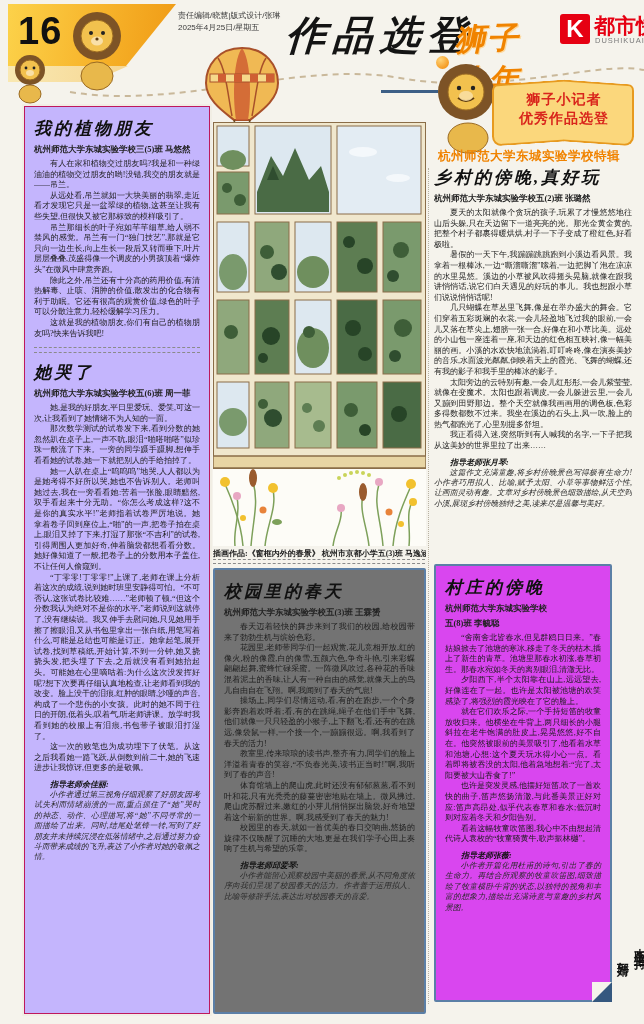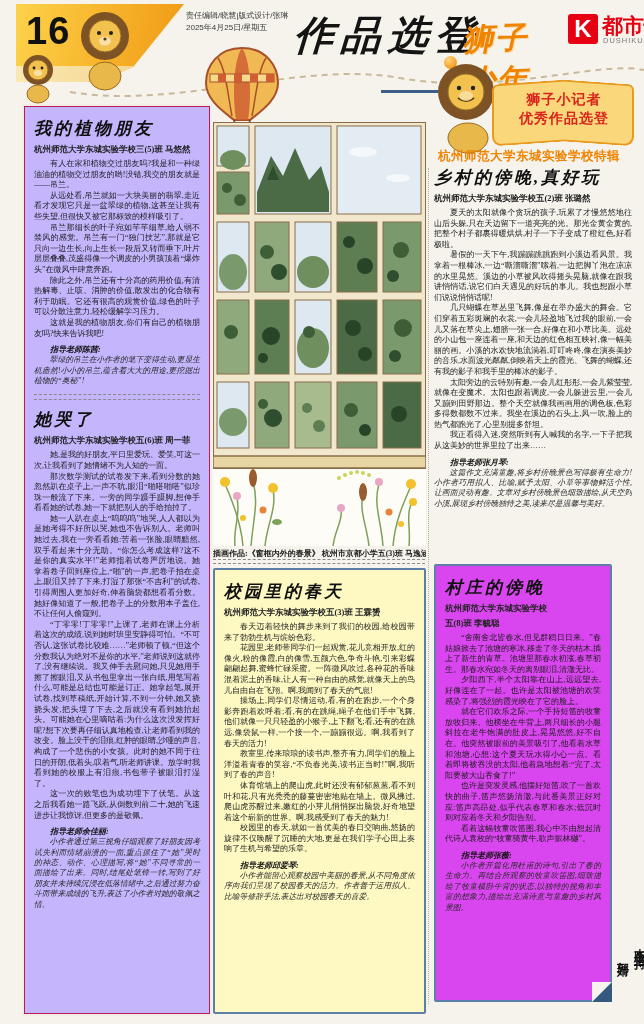--- a/index.html
+++ b/index.html
@@ -1,20 +1,20 @@
 <!DOCTYPE html>
 <html><head>
 <meta charset="utf-8">
 <style>
   html,body{margin:0;padding:0;}
   body{font-family:"Liberation Serif", serif; background:#d9d6cf;}
   .page{position:relative;width:644px;height:1024px;background:#f5f3ec;overflow:hidden;}
 
   
-  .header{position:absolute;left:16px;top:0;width:516px;height:104px;}
+  .header{position:absolute;left:8px;top:0;width:516px;height:104px;}
   .banner{position:absolute;left:0;top:4px;width:168px;height:62px;
     background:linear-gradient(100deg,#fcd24a 0%,#f7b32a 55%,#ef9a15 100%);
     clip-path:polygon(0 0,168px 0,118px 100%,0 100%);}
   .banner-echo{position:absolute;left:0;top:66px;width:120px;height:16px;
     background:linear-gradient(100deg,#fbe49a,#f6c96a);clip-path:polygon(0 0,120px 0,84px 100%,0 100%);opacity:.7;}
   .page-num{position:absolute;left:10px;top:10px;font-size:38px;font-weight:bold;color:#111;
     font-family:"Liberation Sans",sans-serif;letter-spacing:1px;}
   .editor-block{position:absolute;left:170px;top:10px;color:#3a3a3a;font-size:8px;line-height:12px;
     font-family:"Liberation Sans",sans-serif;}
   .masthead{position:absolute;left:278px;top:8px;font-size:40px;font-weight:bold;color:#141414;
@@ -60,21 +60,21 @@
   .t-tp{font-size:7.8px;line-height:10.4px;font-style:italic;color:#2a2a2a;margin:0;text-indent:2em;text-align:justify;}
   .divider{height:4px;margin:8px 0;border-top:1px dashed #8a8a8a;border-bottom:1px dashed #8a8a8a;}
 
   
   .balloon{position:absolute;left:198px;top:44px;width:88px;height:96px;}
   .art-frame{position:absolute;left:213px;top:122px;width:213px;height:424px;}
   .caption{position:absolute;left:213px;top:548px;width:213px;font-size:8px;font-weight:bold;
     color:#222;white-space:nowrap;overflow:hidden;}
   .mid-divider{position:absolute;left:213px;top:559px;width:212px;height:3px;
     border-top:1px dashed #8a8a8a;border-bottom:1px dashed #8a8a8a;}
-  .box-campus{position:absolute;left:213px;top:568px;width:213px;height:446px;background:#fef9c3;
+  .box-campus{position:absolute;left:213px;top:568px;width:213px;height:446px;background:#737373;
     border:2px solid #5b7fa6;border-radius:2px;padding:8px 9px;box-sizing:border-box;overflow:hidden;}
 
   
   .art-country{position:absolute;left:434px;top:164px;width:198px;height:398px;overflow:hidden;}
   .box-hamlet{position:absolute;left:434px;top:564px;width:178px;height:438px;background:#d946ef;
     border:2px solid #5b7fa6;border-radius:2px;padding:8px 9px;box-sizing:border-box;overflow:hidden;}
   .fold-mask{position:absolute;left:592px;top:982px;width:24px;height:24px;background:#f5f3ec;}
   .fold{position:absolute;left:592px;top:982px;width:0;height:0;border-style:solid;
     border-width:0 0 20px 20px;border-color:transparent transparent #35587f transparent;}
   .host{position:absolute;left:614px;top:938px;writing-mode:vertical-rl;font-size:12px;font-weight:bold;
@@ -167,24 +167,20 @@
 
   <div class="col-left">
     <div>
       <div class="t-title">我的植物朋友</div>
       <div class="t-byline">杭州师范大学东城实验学校三(5)班 马悠然</div>
       <p class="t-p">有人在家和植物交过朋友吗?我是和一种绿油油的植物交过朋友的哟!没错,我交的朋友就是——吊兰。</p>
       <p class="t-p">从远处看,吊兰就如一大块美丽的翡翠,走近看才发现它只是一盆翠绿的植物,这甚至让我有些失望,但很快又被它那标致的模样吸引了。</p>
       <p class="t-p">吊兰那细长的叶子宛如芊芊细草,给人弱不禁风的感觉。吊兰有一门“独门技艺”,那就是它只向一边生长,向上生长一段后又转而垂下,叶片层层叠叠,茂盛得像一个调皮的小男孩顶着“爆炸头”在微风中肆意奔跑。</p>
       <p class="t-p">除此之外,吊兰还有十分高的药用价值,有清热解毒、止咳、消肿的价值,散发出的化合物有利于助眠。它还有很高的观赏价值,绿色的叶子可以分散注意力,轻松缓解学习压力。</p>
       <p class="t-p">这就是我的植物朋友,你们有自己的植物朋友吗?快来告诉我吧!</p>
-      <div class="teacher">
-        <p class="t-tlabel">指导老师陈茜:</p>
-        <p class="t-tp">翠绿的吊兰在小作者的笔下变得生动,更显生机盎然!小小的吊兰,蕴含着大大的用途,更挖掘出植物的“奥秘”!</p>
-      </div>
     </div>
 
     <div class="divider"></div>
 
     <div>
       <div class="t-title">她哭了</div>
       <div class="t-byline">杭州师范大学东城实验学校五(6)班 周一菲</div>
       <p class="t-p">她,是我的好朋友,平日里爱玩、爱笑,可这一次,让我看到了她情绪不为人知的一面。</p>
       <p class="t-p">那次数学测试的试卷发下来,看到分数的她忽然趴在桌子上,一声不吭,眼泪“啪嗒啪嗒”似珍珠一般流了下来。一旁的同学蹑手蹑脚,想伸手看看她的试卷,她一下就把别人的手给拍掉了。</p>
       <p class="t-p">她一人趴在桌上“呜呜呜”地哭,人人都以为是她考得不好所以哭,她也不告诉别人。老师叫她过去,我在一旁看看她:苦着一张脸,眼睛黯然,双手看起来十分无助。“你怎么考成这样?这不是你的真实水平!”老师指着试卷严厉地说。她拿着卷子回到座位上,“啪”的一声,把卷子拍在桌上,眼泪又掉了下来,打湿了那张“不吉利”的试卷,引得周围人更加好奇,伸着脑袋都想看看分数。她好像知道了一般,把卷子上的分数用本子盖住,不让任何人偷窥到。</p>

